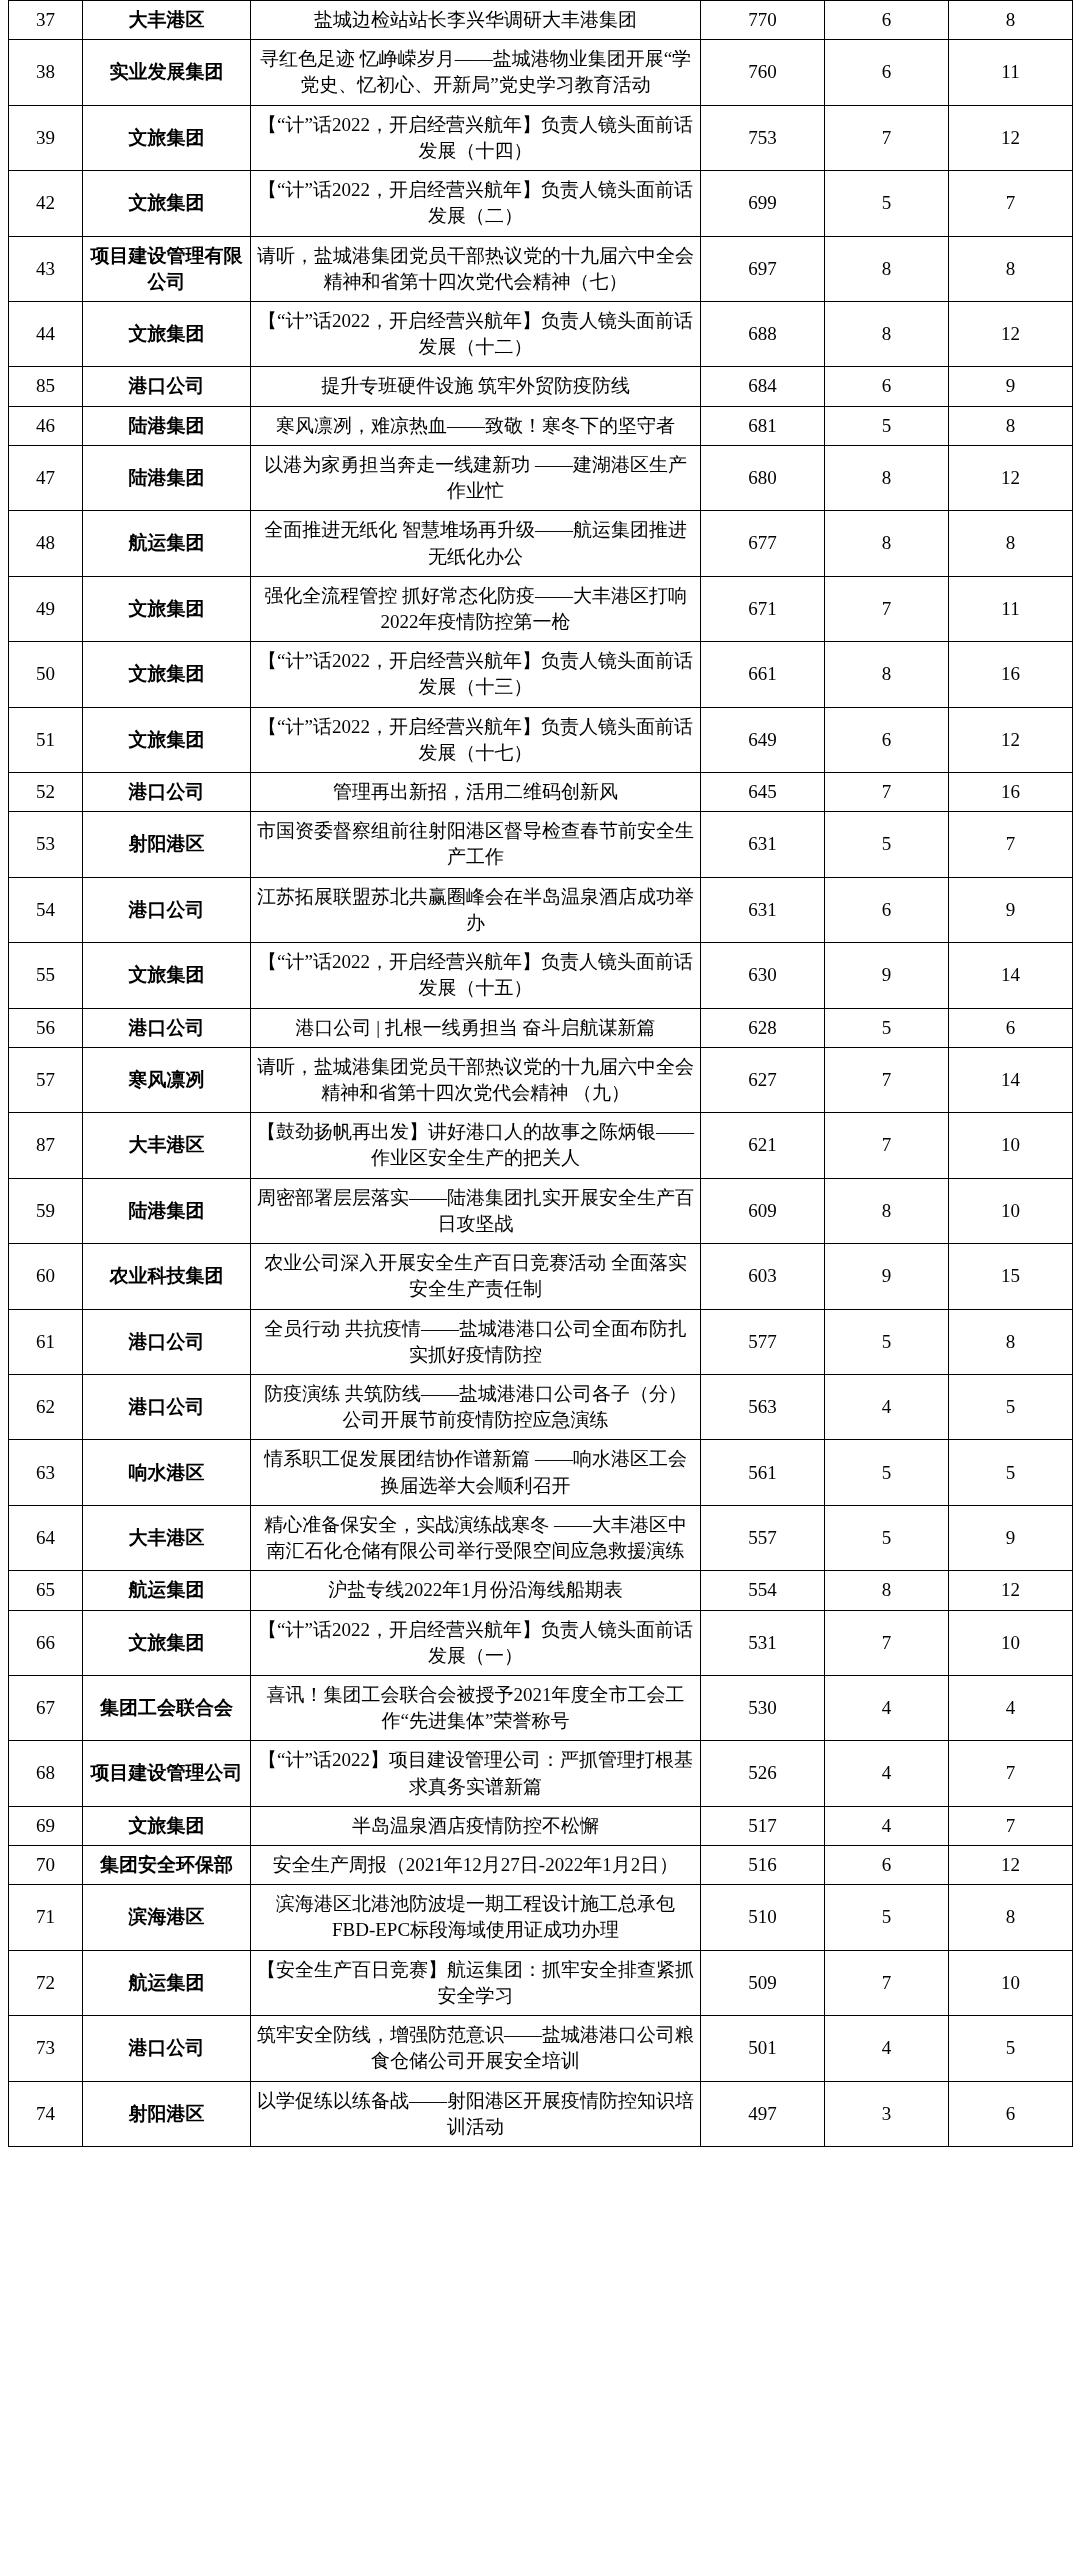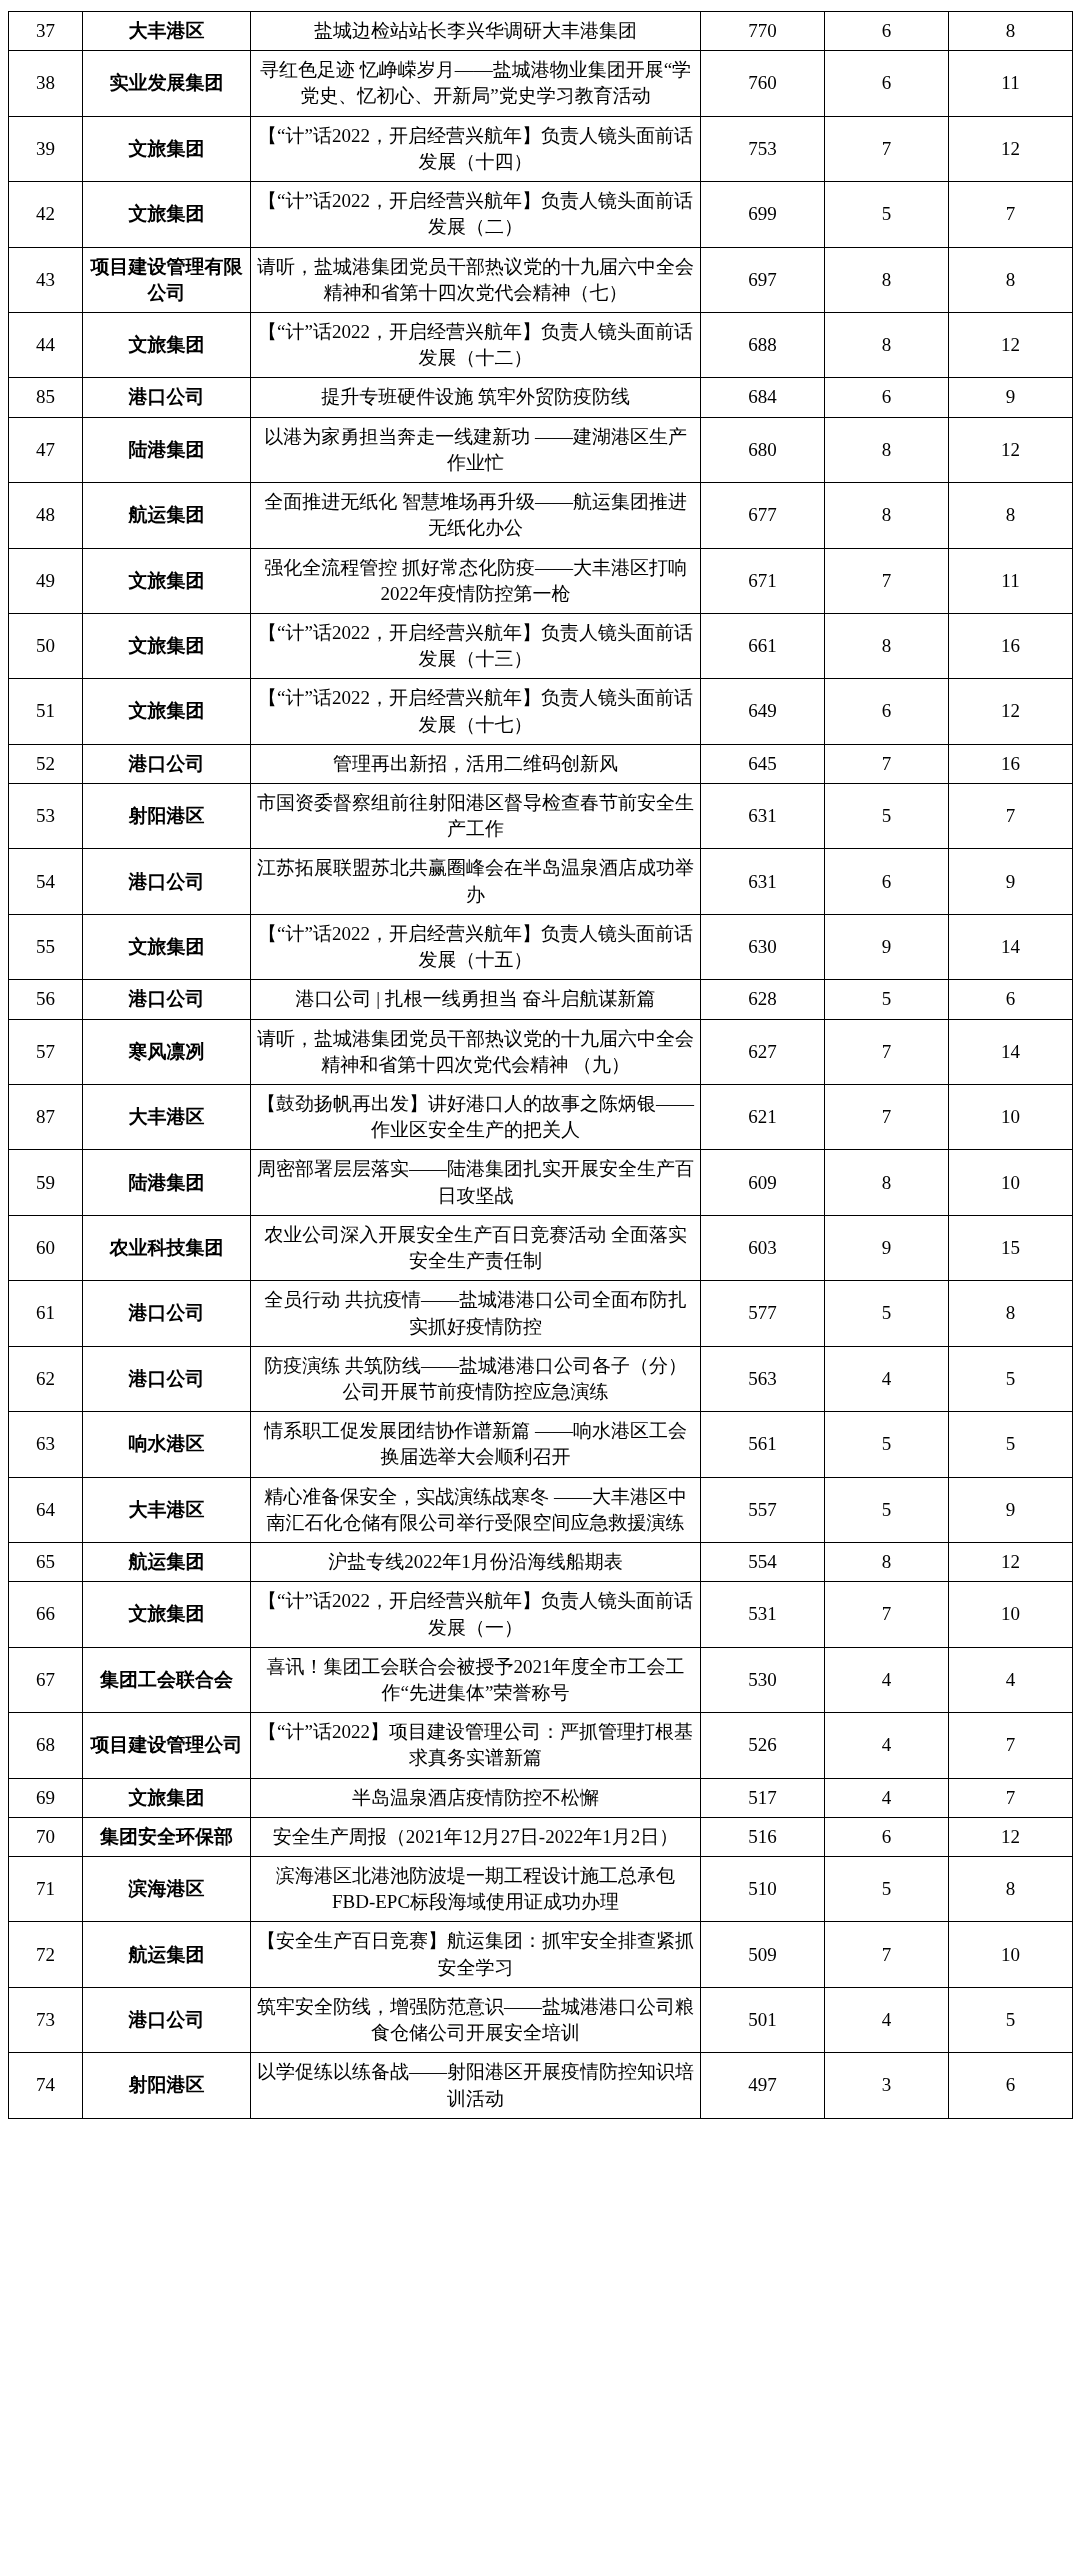--- a/index.html
+++ b/index.html
@@ -8,21 +8,21 @@
     background: #ffffff;
   }
   body {
     width: 1080px;
     font-family: "Liberation Serif", "DejaVu Serif", serif;
     color: #000000;
   }
   .sheet {
     width: 901px;
     box-sizing: border-box;
-    padding: 11px 8px;
+    padding: 0 8px;
   }
   table.data-table {
     width: 1064px;
     border-collapse: collapse;
     table-layout: fixed;
   }
   table.data-table td {
     border: 1px solid #000000;
     text-align: center;
     vertical-align: middle;
@@ -109,20 +109,28 @@
         </tr>
         <tr>
           <td class="idx">85</td>
           <td class="unit">港口公司</td>
           <td class="title">提升专班硬件设施 筑牢外贸防疫防线</td>
           <td class="num">684</td>
           <td class="num">6</td>
           <td class="num">9</td>
         </tr>
         <tr>
+          <td class="idx">46</td>
+          <td class="unit">陆港集团</td>
+          <td class="title">寒风凛冽，难凉热血——致敬！寒冬下的坚守者</td>
+          <td class="num">681</td>
+          <td class="num">5</td>
+          <td class="num">8</td>
+        </tr>
+        <tr>
           <td class="idx">47</td>
           <td class="unit">陆港集团</td>
           <td class="title">以港为家勇担当奔走一线建新功 ——建湖港区生产作业忙</td>
           <td class="num">680</td>
           <td class="num">8</td>
           <td class="num">12</td>
         </tr>
         <tr>
           <td class="idx">48</td>
           <td class="unit">航运集团</td>

